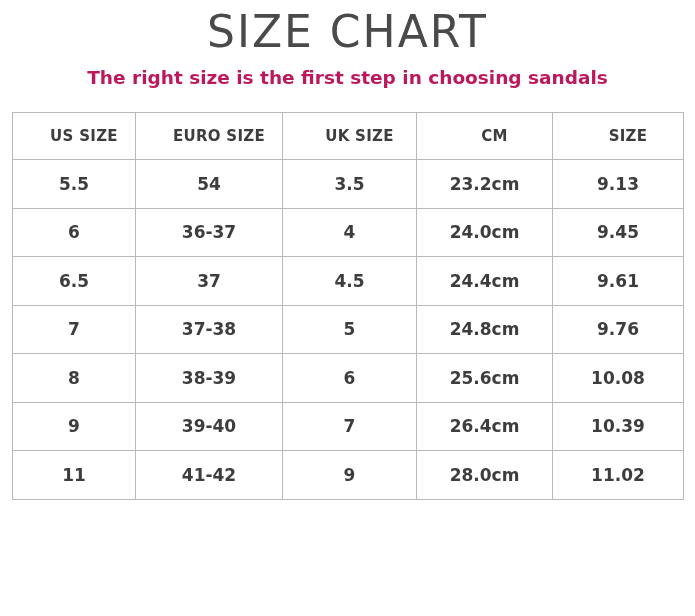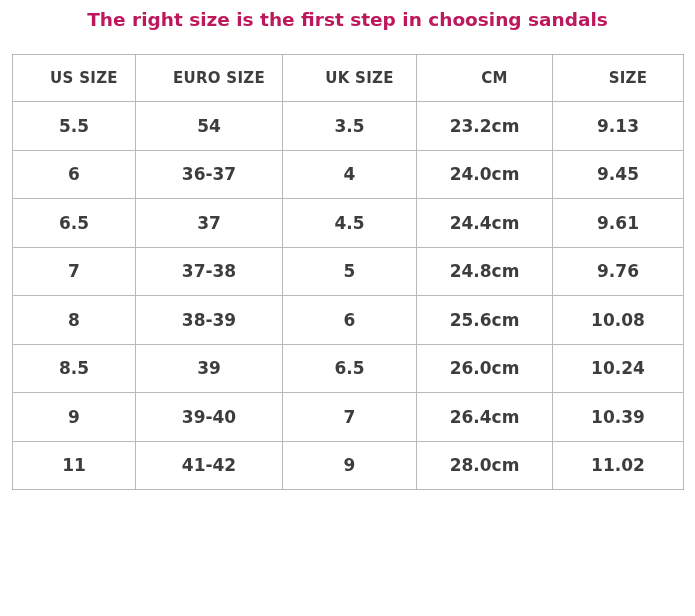--- a/index.html
+++ b/index.html
@@ -70,20 +70,21 @@
   col.c1 { width: 147px; }
   col.c2 { width: 134px; }
   col.c3 { width: 136px; }
   col.c4 { width: 131px; }
 </style>
 </head>
 <body>
 
 <div class="page">
 
+  <h1 class="title">SIZE CHART</h1>
   <p class="subtitle">The right size is the first step in choosing sandals</p>
 
   <div class="table-wrap">
     <table class="size-chart">
       <colgroup>
         <col class="c0">
           <col class="c1">
           <col class="c2">
           <col class="c3">
           <col class="c4">
@@ -127,27 +128,20 @@
           <td>9.76</td>
         </tr>
         <tr>
           <td>8</td>
           <td>38-39</td>
           <td>6</td>
           <td>25.6cm</td>
           <td>10.08</td>
         </tr>
         <tr>
-          <td>8.5</td>
-          <td>39</td>
-          <td>6.5</td>
-          <td>26.0cm</td>
-          <td>10.24</td>
-        </tr>
-        <tr>
           <td>9</td>
           <td>39-40</td>
           <td>7</td>
           <td>26.4cm</td>
           <td>10.39</td>
         </tr>
         <tr>
           <td>11</td>
           <td>41-42</td>
           <td>9</td>

